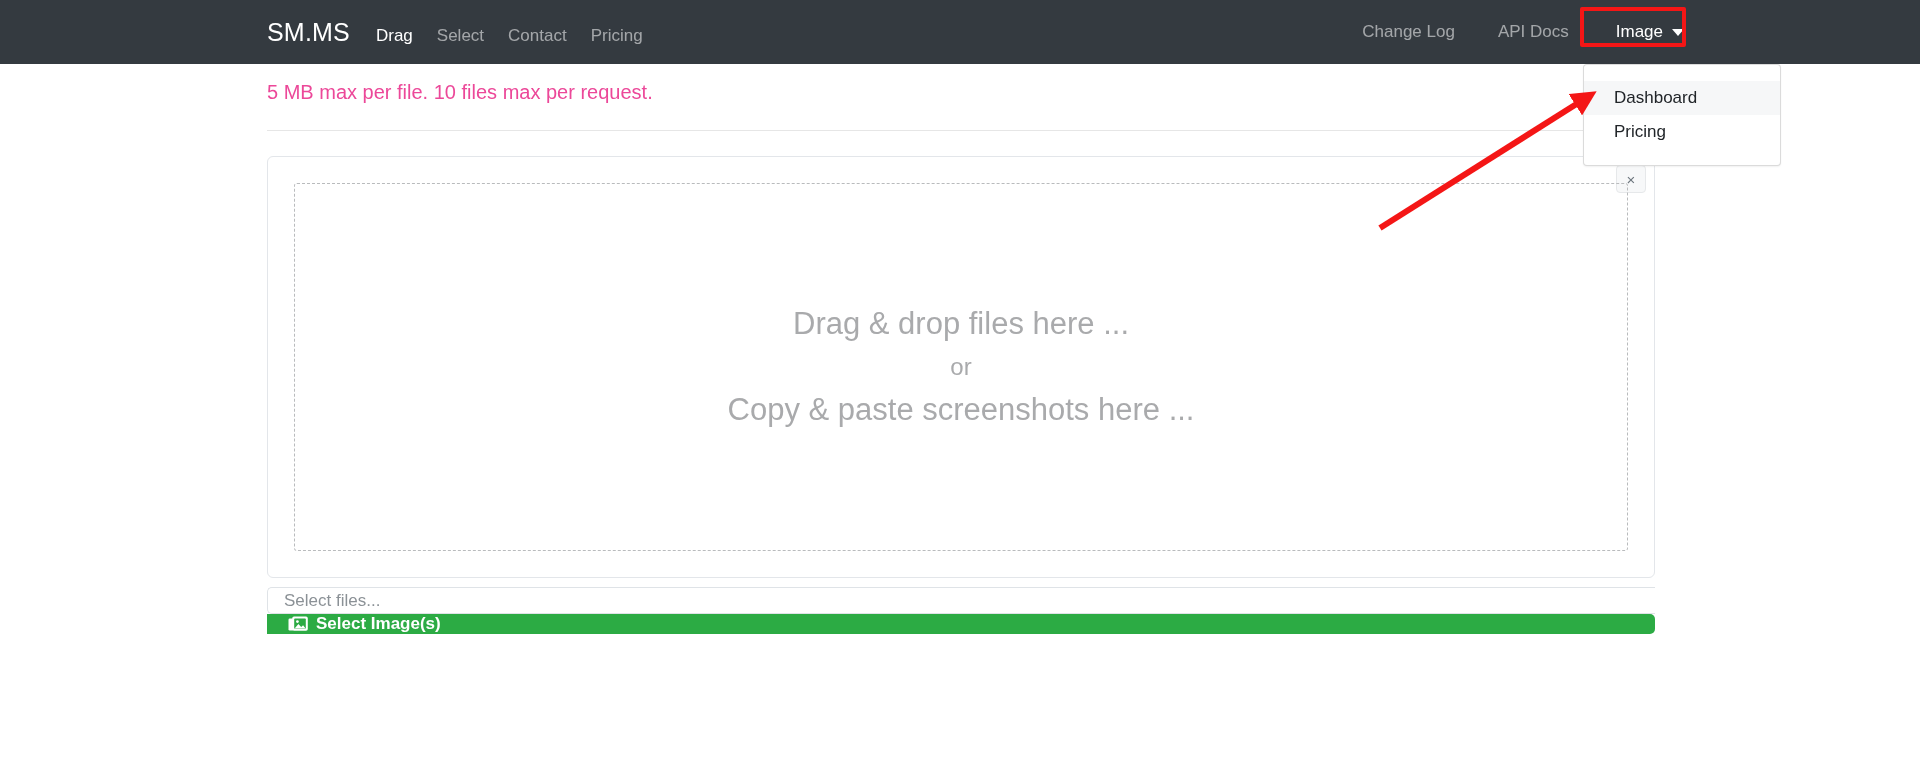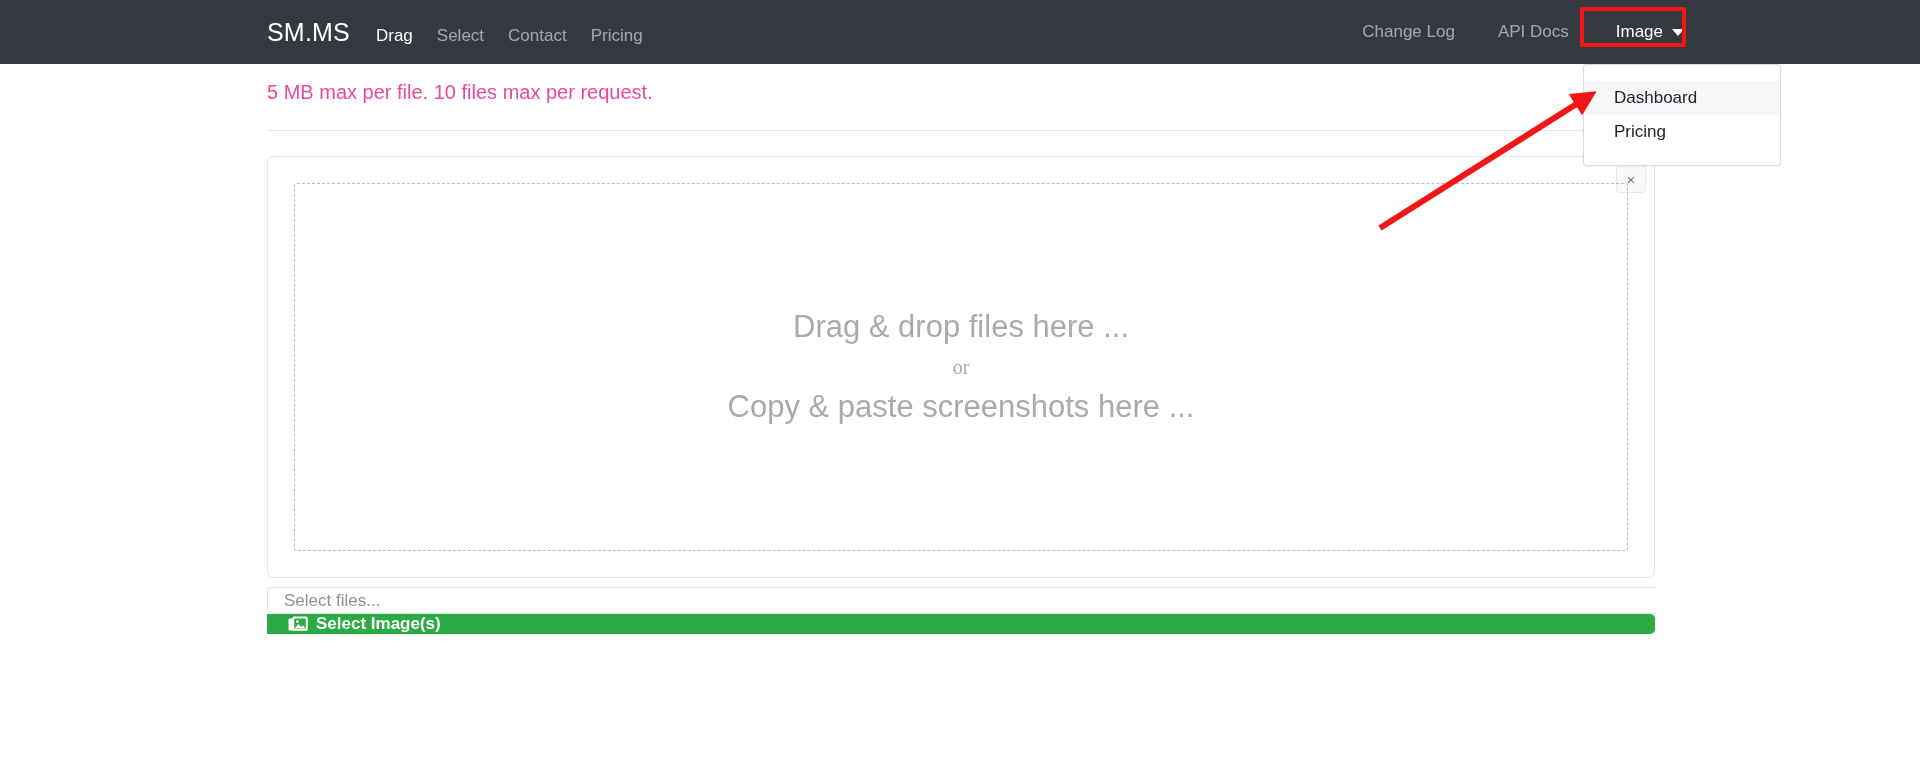--- a/index.html
+++ b/index.html
@@ -174,21 +174,21 @@
     align-items: center;
     justify-content: center;
   }
   .dz-line {
     color: #a9aaac;
     font-size: 31px;
     font-weight: 400;
     line-height: 1.55;
     white-space: nowrap;
   }
-  .dz-line.small { font-size: 20px; font-family: Liberation Serif, serif; }
+  .dz-line.small { font-size: 24px; }
 
   
   .input-group {
     margin-top: 9px;
     width: 1388px;
     height: 47px;
     display: flex;
     align-items: stretch;
     flex-direction: column;
   }

